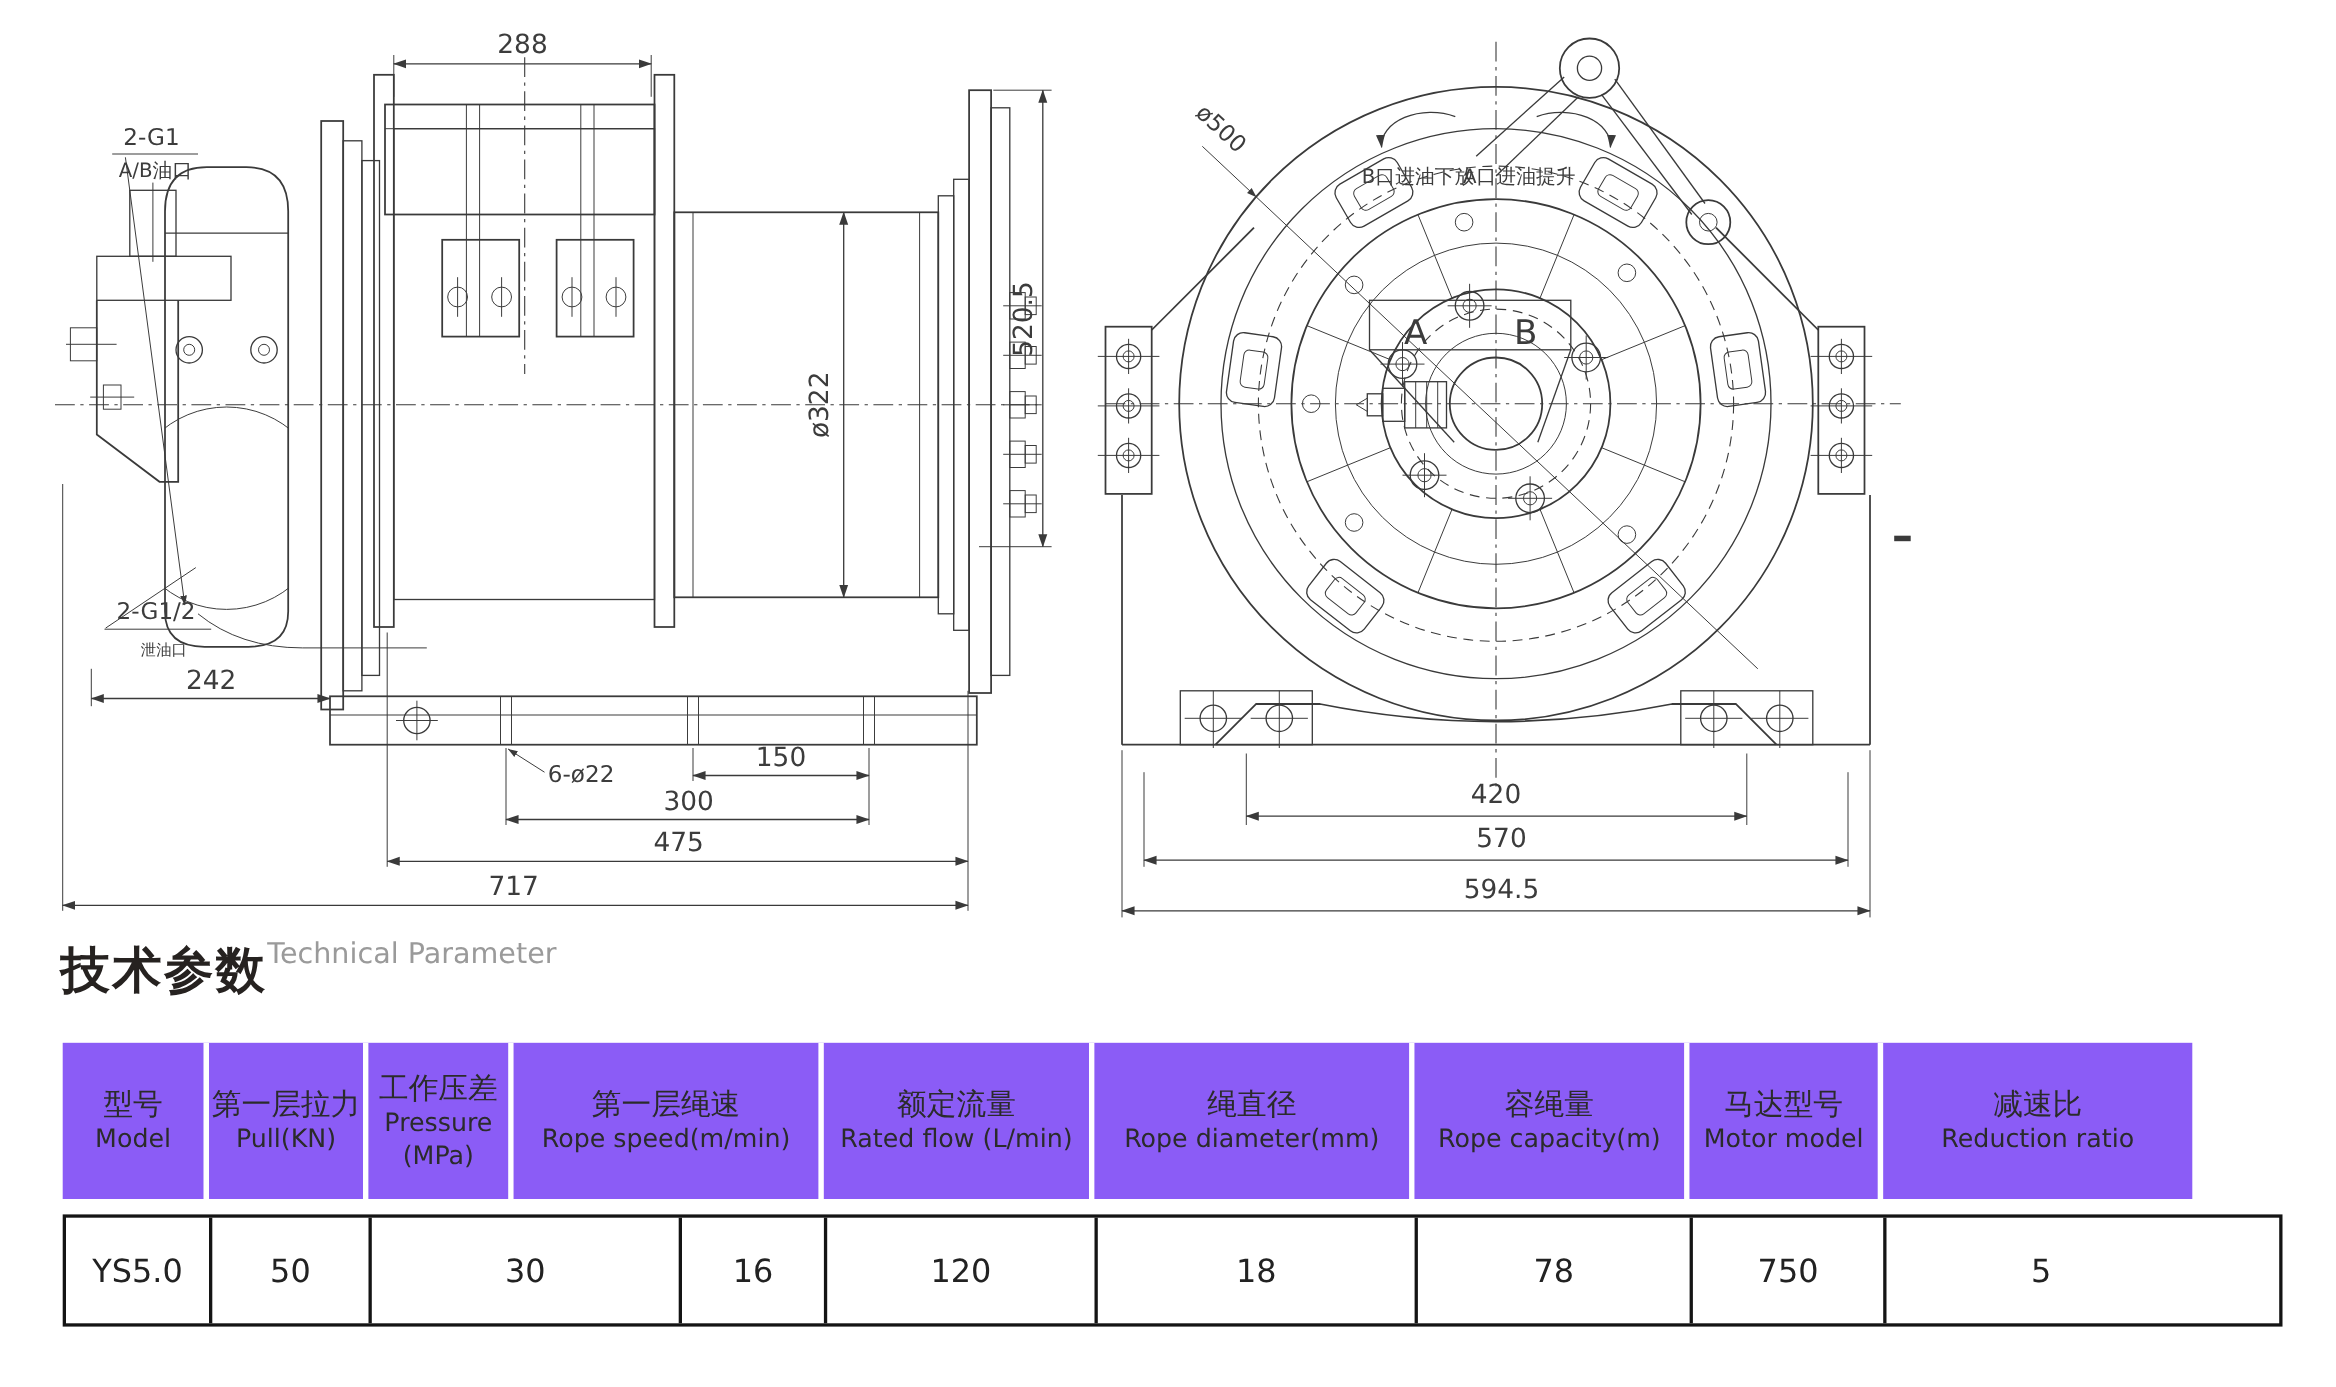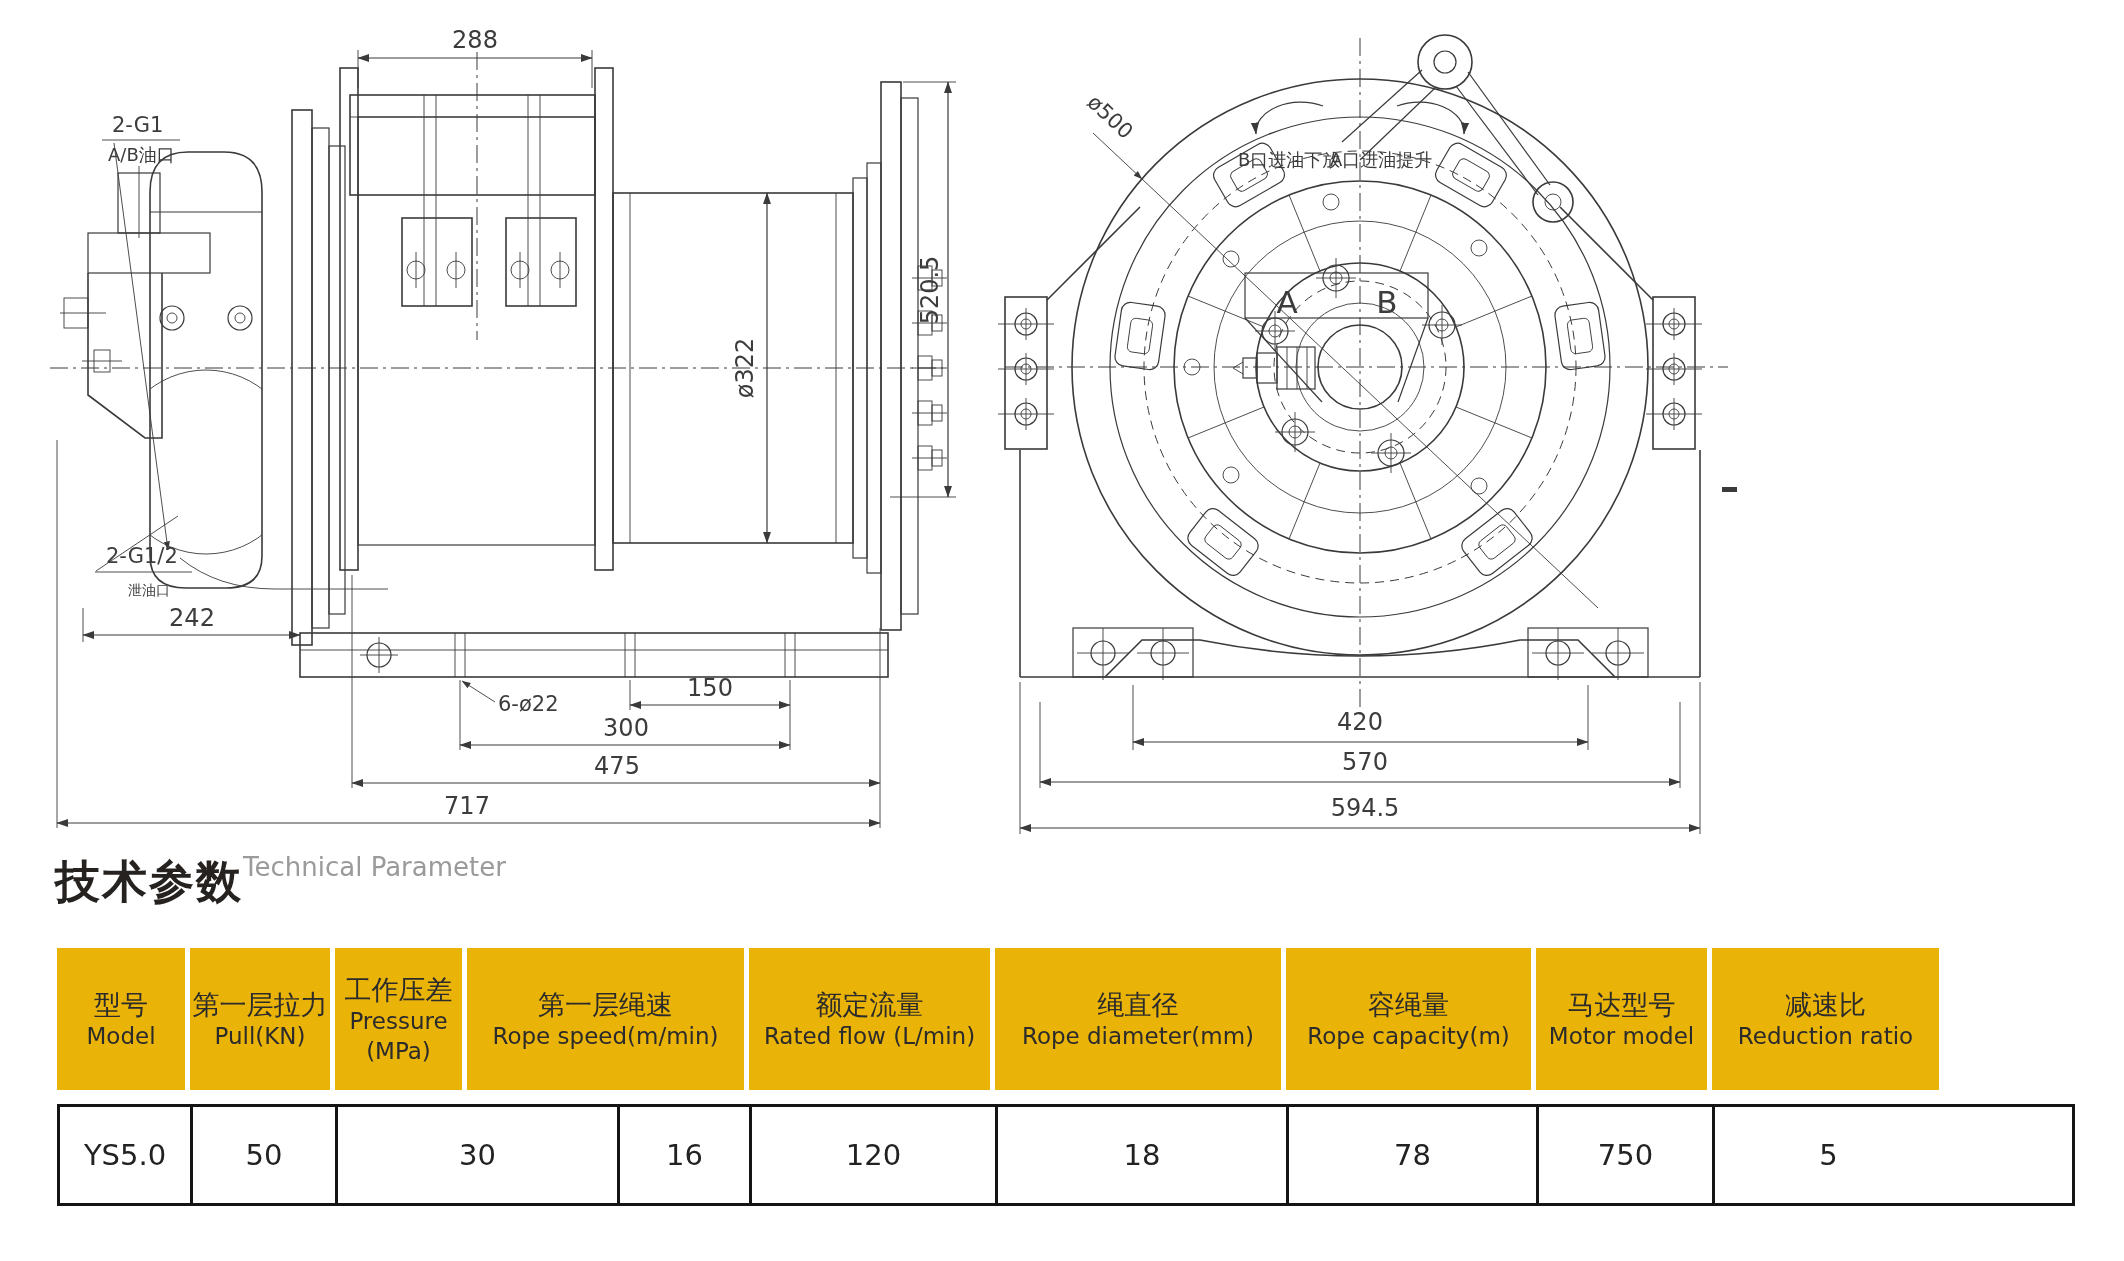--- a/index.html
+++ b/index.html
@@ -22,36 +22,36 @@
   .cl{stroke-width:1;stroke-dasharray:18 5 3 5}
   .dash{stroke-width:1;stroke-dasharray:9 6}
 
   .section-heading{position:absolute;left:55px;top:852px;display:flex;align-items:flex-start;}
   .section-heading .zh-title{font-size:45px;font-weight:bold;color:#262220;letter-spacing:2px}
   .section-heading .en-title{font-size:26px;color:#9a9a9a}
 
   .table-wrap{position:absolute;left:57px;top:948px}
   .t-header{display:flex;width:2018px}
   .th{
-    box-sizing:border-box;height:142px;background:#eab308;border-right:5px solid #ffffff;
+    box-sizing:border-box;height:142px;background:#8b5cf6;border-right:5px solid #ffffff;
     display:flex;flex-direction:column;align-items:center;justify-content:center;line-height:1.3;
     color:#2b2b2b;text-align:center;
   }
   .th:last-child{border-right:none}
   .th .zh{font-size:27px}
   .th .en{font-size:23px}
   .th .en2{font-size:23px}
   .t-body{display:flex;width:2018px;box-sizing:border-box;border:3px solid #141414;margin-top:14px}
   .td{
     box-sizing:border-box;height:96px;border-right:3px solid #141414;
     display:flex;align-items:center;justify-content:center;font-size:29px;color:#222;
   }
   .td:last-child{border-right:none}
   .c0{width:133px}.c1{width:145px}.c2{width:282px}.c3{width:132px}.c4{width:246px}
-  .c5{width:291px}.c6{width:250px}.c7{width:176px}.c8{width:227px}
+  .c5{width:291px}.c6{width:250px}.c7{width:176px}.c8{width:281px}
 </style>
 </head>
 <body>
 
 <svg id="side-view" width="920" height="840" viewBox="0 0 920 840">
   <defs>
     <marker id="ar" viewBox="0 0 10 10" refX="9.5" refY="5" markerWidth="10" markerHeight="10" orient="auto-start-reverse">
       <path d="M0,1.6 L10,5 L0,8.4 z" fill="#3a3a3a"></path>
     </marker>
     <clipPath id="mclip">

